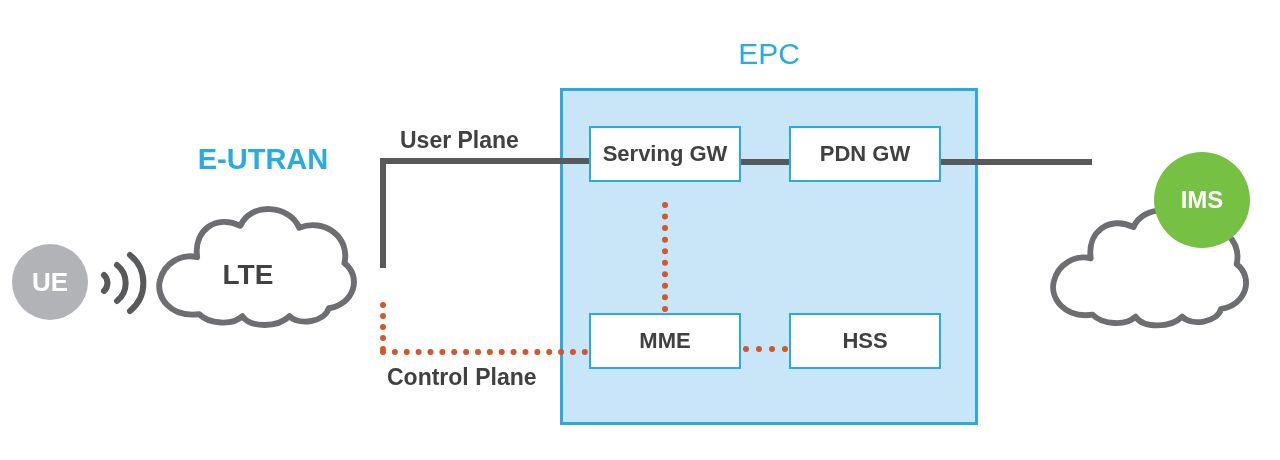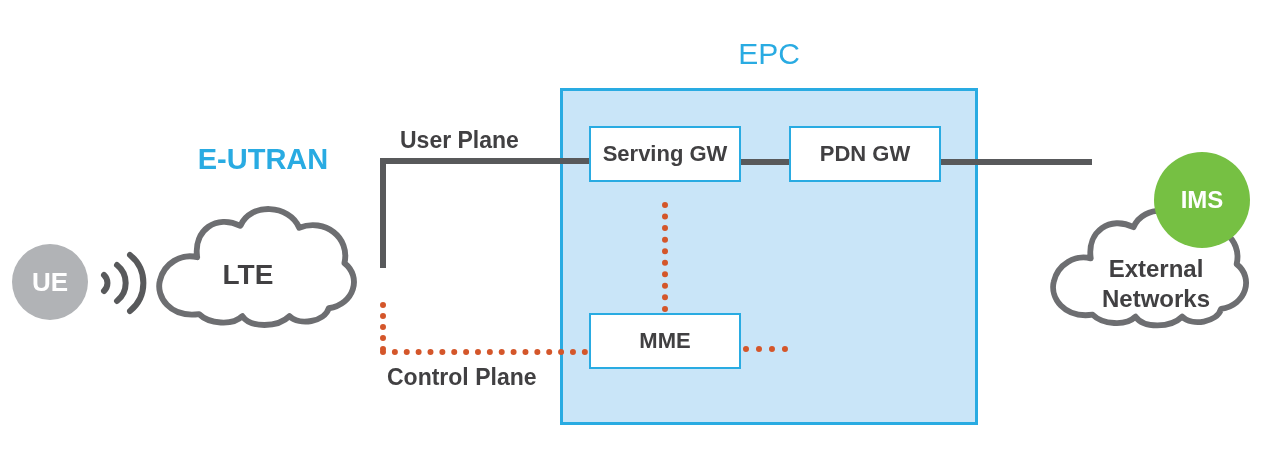--- a/index.html
+++ b/index.html
@@ -124,25 +124,25 @@
   </svg>
   <div class="abs cloud-label lte-label">LTE</div>
 
   <svg class="abs cloud-svg cloud-ext" viewBox="0 0 220 150">
     <path d="M48 122 C18 126 4 104 8 88 C12 70 30 60 46 64
              C42 36 66 20 90 32 C100 8 140 10 150 34
              C176 24 202 44 196 70 C214 84 206 112 180 116
              C176 130 150 134 140 124 C128 136 100 136 92 124
              C82 134 58 132 48 122 Z" fill="#ffffff" stroke="#6d6e71" stroke-width="6" stroke-linejoin="round"></path>
   </svg>
-  <div class="abs cloud-label ext-label">External Networks</div>
 
   <div class="abs inner-box sgw">Serving GW</div>
   <div class="abs inner-box pdn">PDN GW</div>
   <div class="abs inner-box mme">MME</div>
+  <div class="abs inner-box hss">HSS</div>
 
   <div class="abs node-circle ue">UE</div>
   <div class="abs node-circle ims">IMS</div>
 
   <svg class="abs" style="left:96px;top:248px;width:54px;height:70px;overflow:visible;" viewBox="0 0 54 70">
     <path d="M8 27 A 11 11 0 0 1 8 43" fill="none" stroke="#58595b" stroke-width="6" stroke-linecap="round"></path>
     <path d="M21 17 A 23 23 0 0 1 21 53" fill="none" stroke="#58595b" stroke-width="6" stroke-linecap="round"></path>
     <path d="M34 7  A 36 36 0 0 1 34 63" fill="none" stroke="#58595b" stroke-width="6" stroke-linecap="round"></path>
   </svg>
 

